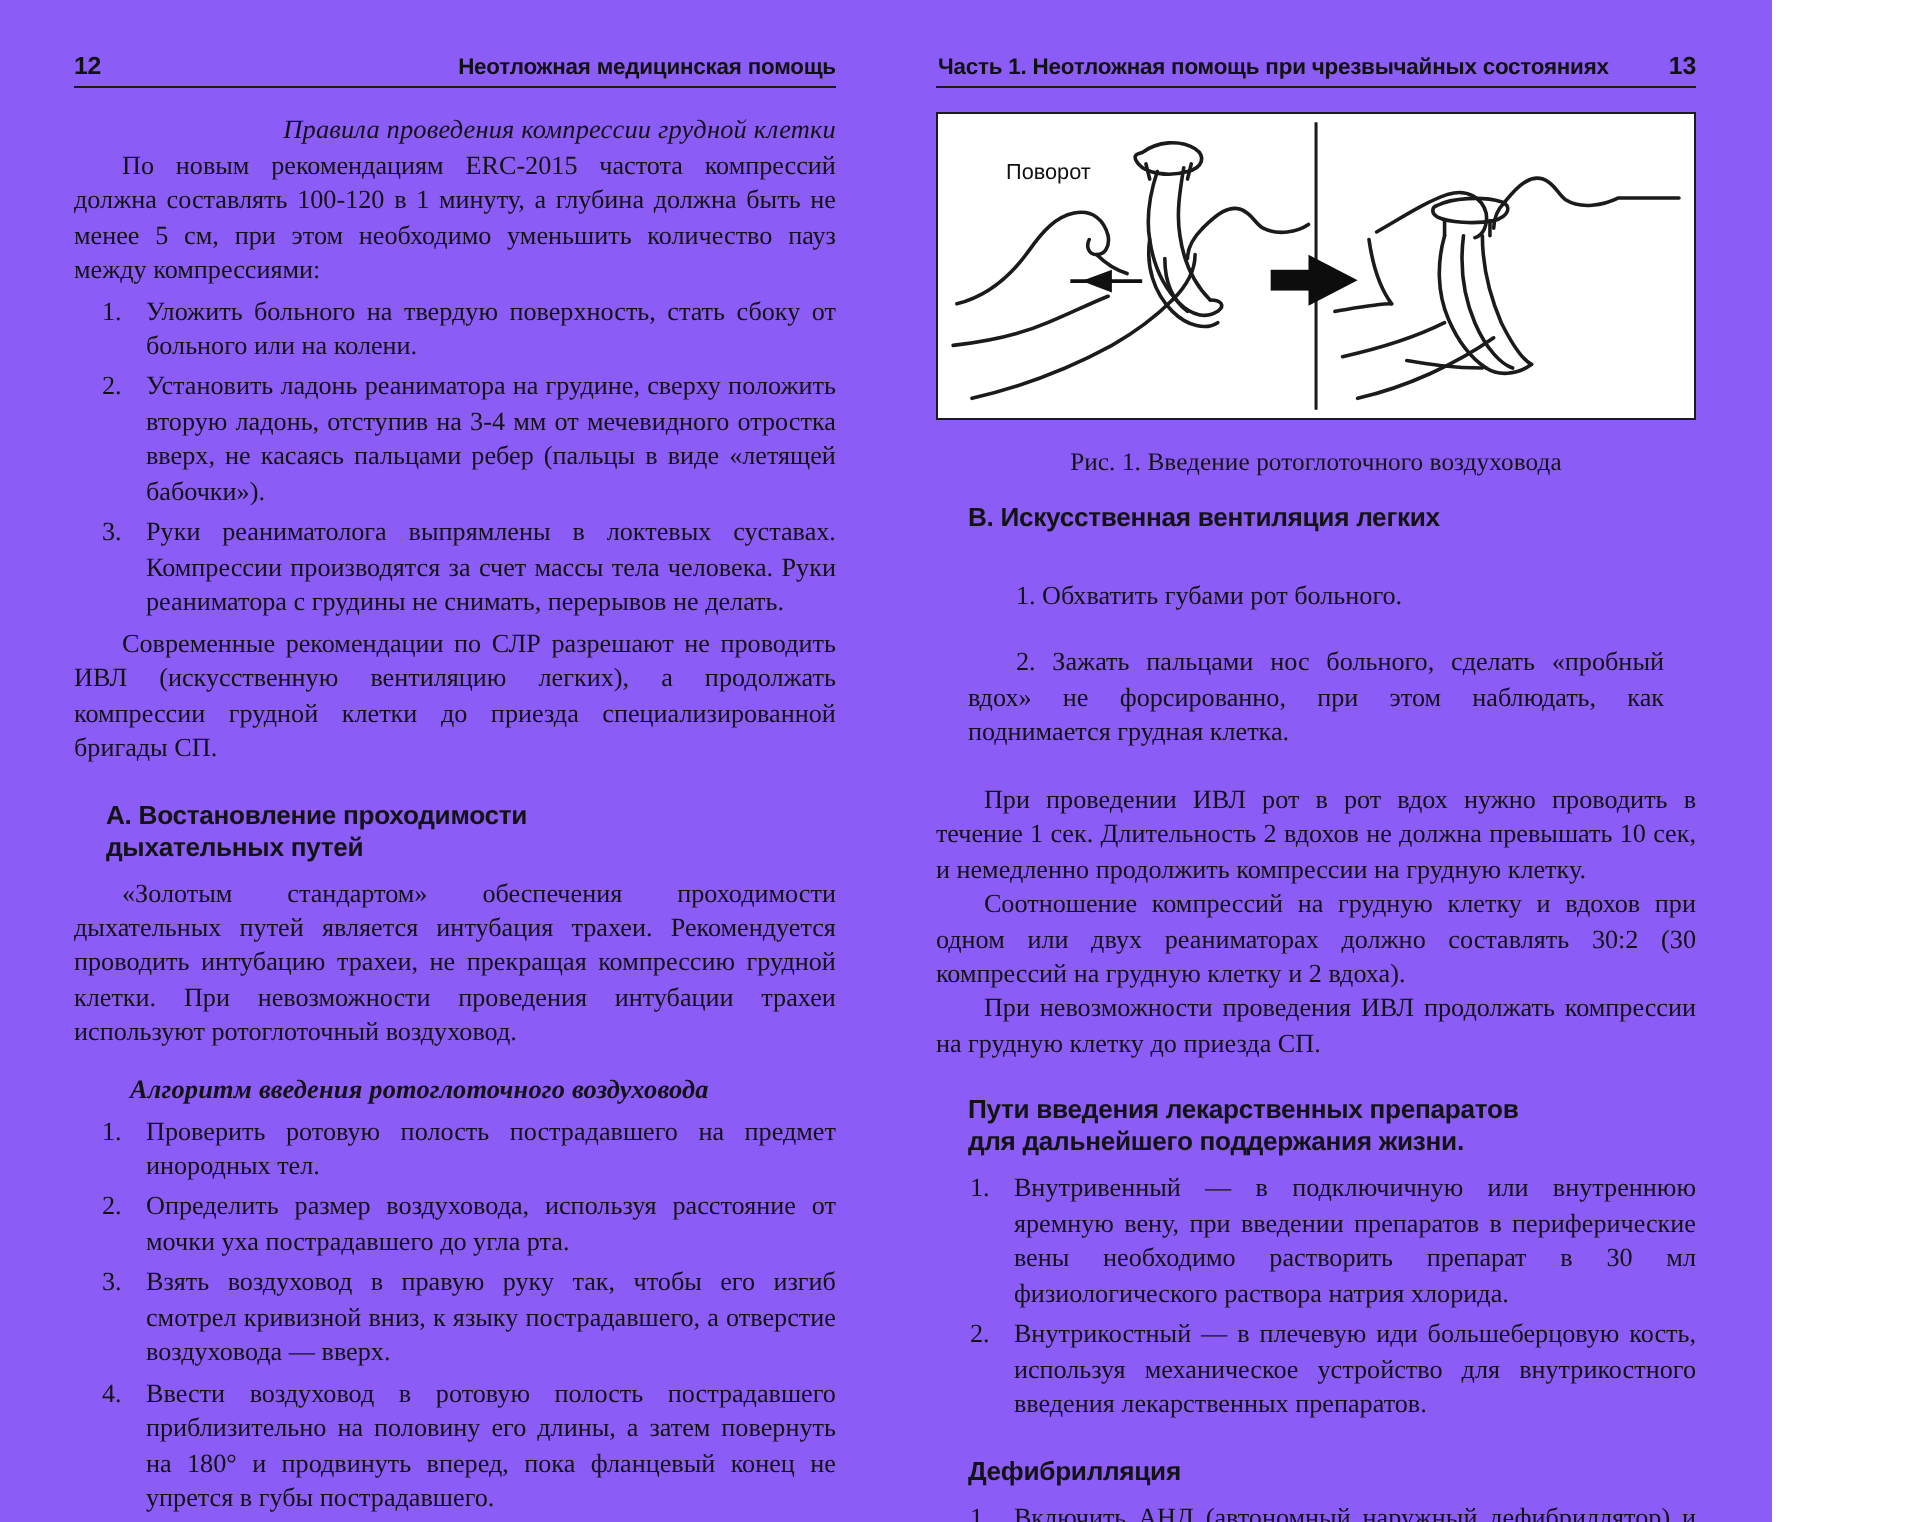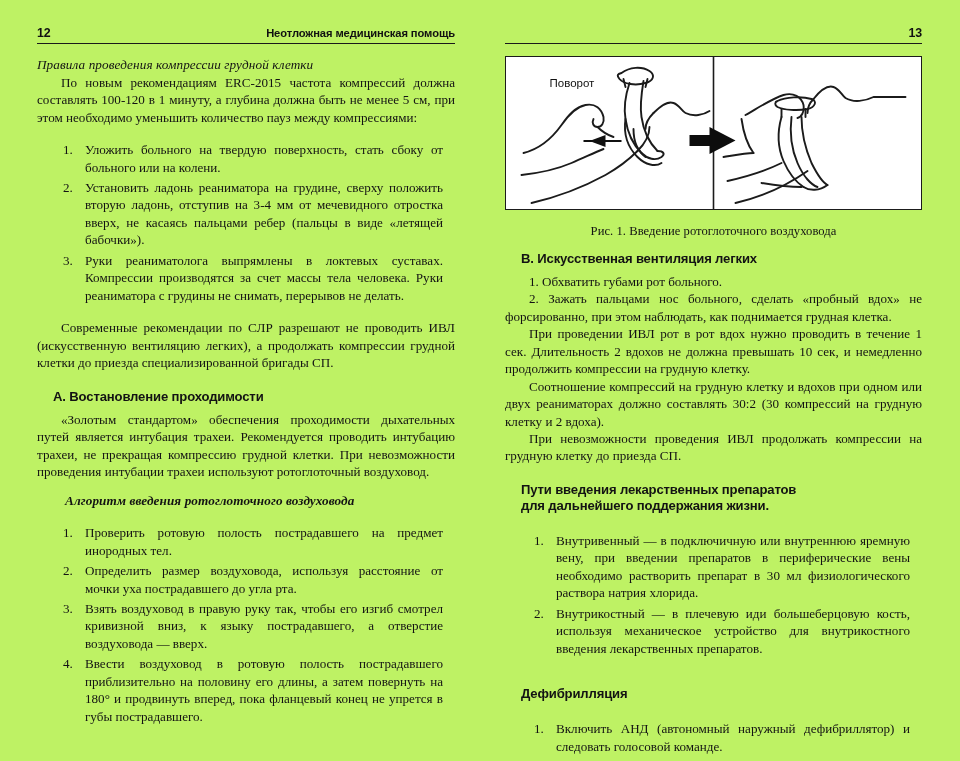--- a/index.html
+++ b/index.html
@@ -9,23 +9,23 @@
   }
   body {
     width: 960px;
     height: 761px;
     overflow: hidden;
     font-family: "Liberation Serif", serif;
     color: #131313;
   }
   .spread {
     position: relative;
-    width: 960px;
+    width: 886px;
     height: 761px;
-    background: #bef264;
+    background: #8b5cf6;
     display: flex;
   }
   .page {
     position: relative;
     box-sizing: border-box;
     height: 761px;
   }
   .page-left  { width: 480px; padding: 26px 25px 0 37px; }
   .page-right { width: 480px; padding: 26px 38px 0 25px; }
 
@@ -58,21 +58,21 @@
   p.para {
     margin: 0;
     text-indent: 24px;
     text-align: justify;
   }
 
   .subtitle-italic {
     margin: 0 0 0 0;
     font-style: italic;
     font-size: 13.2px;
-    text-align: left;
+    text-align: right;
     letter-spacing: 0.1px;
   }
   .subtitle-italic.left-ind {
     text-align: left;
     text-indent: 28px;
   }
   .head-bold {
     font-family: "Liberation Sans", sans-serif;
     font-weight: bold;
     font-size: 13.1px;
@@ -80,21 +80,21 @@
     margin: 0;
     letter-spacing: -0.15px;
   }
   .gap-lg  { height: 17px; }
   .gap-md  { height: 11px; }
   .gap-sm  { height: 6px; }
   .gap-xs  { height: 3px; }
 
   
   ol.numlist {
-    margin: 12px;
+    margin: 0;
     padding: 0;
     list-style: none;
     counter-reset: li;
   }
   ol.numlist > li {
     position: relative;
     counter-increment: li;
     padding-left: 23px;
     margin-bottom: 3px;
     text-align: justify;
@@ -105,21 +105,21 @@
     position: absolute;
     left: 1px;
     top: 0;
     width: 18px;
     text-align: left;
   }
   ol.numlist.indent1 { padding-left: 13px; }
   ol.numlist.indent2 { padding-left: 16px; }
 
   
-  p.inlinenum { margin: 0; text-indent: 24px; text-align: justify; }
+  p.inlinenum { margin: 16px; text-indent: 24px; text-align: justify; }
 
   
   figure.fig {
     margin: 0;
     padding: 0;
   }
   .fig-frame {
     border: 1.6px solid #1b1b1b;
     background: #ffffff;
     width: 100%;
@@ -160,20 +160,21 @@
       </ol>
 
       <div class="gap-xs"></div>
 
       <p class="para">Современные рекомендации по СЛР разрешают не проводить ИВЛ (искусственную вентиляцию легких), а продолжать компрессии грудной клетки до приезда специализированной бригады СП.</p>
 
       <div class="gap-lg"></div>
 
       <div style="padding-left:16px">
         <div class="head-bold">А. Востановление проходимости</div>
+        <div class="head-bold">дыхательных путей</div>
       </div>
 
       <div class="gap-sm"></div>
 
       <p class="para">«Золотым стандартом» обеспечения проходимости дыхательных путей является интубация трахеи. Рекомендуется проводить интубацию трахеи, не прекращая компрессию грудной клетки. При невозможности проведения интубации трахеи используют ротоглоточный воздуховод.</p>
 
       <div class="gap-md"></div>
 
       <div class="subtitle-italic left-ind" style="font-weight:bold">Алгоритм введения ротоглоточного воздуховода</div>
 
@@ -185,20 +186,21 @@
         <li>Взять воздуховод в правую руку так, чтобы его изгиб смотрел кривизной вниз, к языку пострадавшего, а отверстие воздуховода — вверх.</li>
         <li>Ввести воздуховод в ротовую полость пострадавшего приблизительно на половину его длины, а затем повернуть на 180° и продвинуть вперед, пока фланцевый конец не упрется в губы пострадавшего.</li>
       </ol>
 
     </div>
   </div>
 
   <div class="page page-right">
 
     <div class="runhead right">
+      <span class="title">Часть 1. Неотложная помощь при чрезвычайных состояниях</span>
       <span class="folio">13</span>
     </div>
 
     <div class="body">
 
       <figure class="fig">
         <div class="fig-frame">
           <svg viewBox="0 0 400 152" width="100%" height="152">
 
             <line x1="200" y1="0" x2="200" y2="152" stroke="#1b1b1b" stroke-width="1.6"></line>

